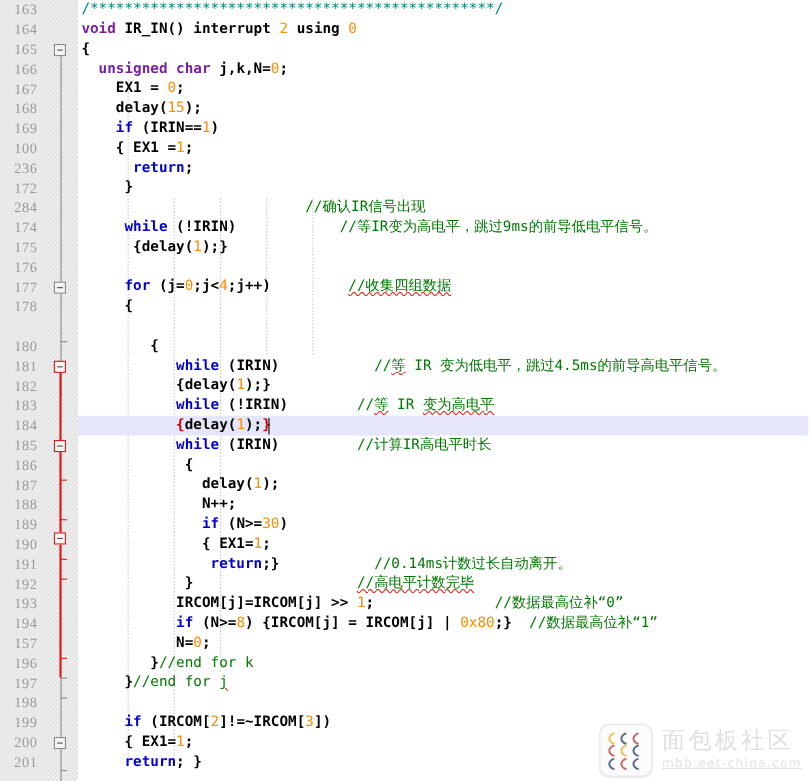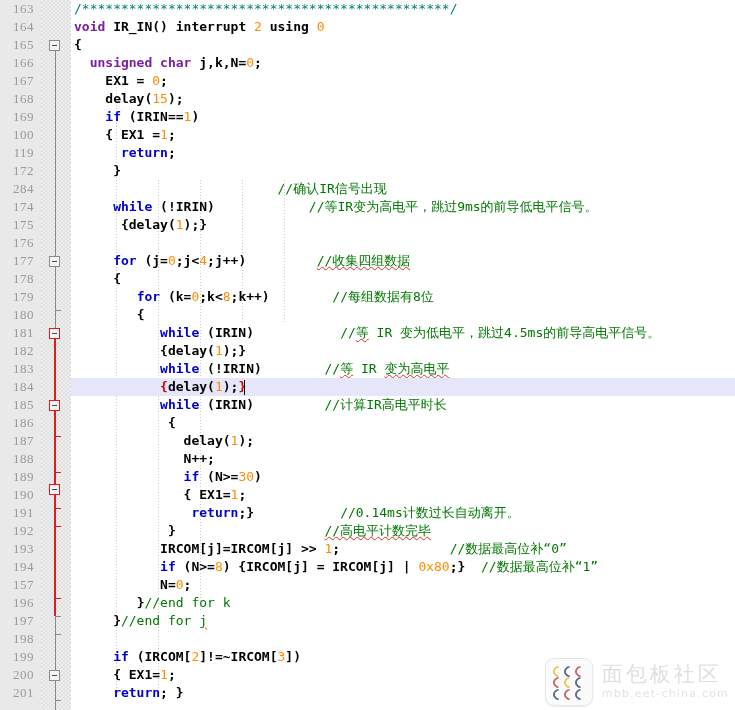--- a/index.html
+++ b/index.html
@@ -216,20 +216,21 @@
     color: #d8d8d8;
     letter-spacing: 3px;
     line-height: 23px;
   }
   .wm-sub {
     font-family: "DejaVu Sans", "Liberation Sans", sans-serif;
     font-size: 11px;
     color: #dcdcdc;
     letter-spacing: 1.2px;
     line-height: 14px;
+    text-decoration: underline;
   }
 </style>
 </head>
 <body>
 
 <div id="editor">
 
   <div class="gutter-num"></div>
   <div class="gutter-fold"></div>
   <div class="gutter-edge"></div>
@@ -298,21 +299,21 @@
     <span class="lineno">169</span>
     <span class="code">    <span class="kw">if</span> <span class="bold">(IRIN==</span><span class="num">1</span><span class="bold">)</span></span>
   </div>
 
   <div class="row" style="top:126px">
     <span class="lineno">100</span>
     <span class="code">    <span class="bold">{ EX1 =</span><span class="num">1</span><span class="bold">;</span></span>
   </div>
 
   <div class="row" style="top:144px">
-    <span class="lineno">119</span>
+    <span class="lineno">236</span>
     <span class="code">      <span class="kw">return</span><span class="bold">;</span></span>
   </div>
 
   <div class="row" style="top:162px">
     <span class="lineno">172</span>
     <span class="code">     <span class="bold">}</span></span>
   </div>
 
   <div class="row" style="top:180px">
     <span class="lineno">284</span>
@@ -337,24 +338,20 @@
   <div class="row" style="top:252px">
     <span class="lineno">177</span>
     <span class="code">     <span class="kw">for</span> <span class="bold">(j=</span><span class="num">0</span><span class="bold">;j&lt;</span><span class="num">4</span><span class="bold">;j++)</span>         <span class="cmt sq">//收集四组数据</span></span>
   </div>
 
   <div class="row" style="top:270px">
     <span class="lineno">178</span>
     <span class="code">     <span class="bold">{</span></span>
   </div>
 
-  <div class="row" style="top:288px">
-    <span class="lineno">179</span>
-    <span class="code">        <span class="kw">for</span> <span class="bold">(k=</span><span class="num">0</span><span class="bold">;k&lt;</span><span class="num">8</span><span class="bold">;k++)</span>        <span class="cmt">//每组数据有8位</span></span>
-  </div>
 
   <div class="row" style="top:306px">
     <span class="lineno">180</span>
     <span class="code">        <span class="bold">{</span></span>
   </div>
 
   <div class="row" style="top:324px">
     <span class="lineno">181</span>
     <span class="code">           <span class="kw">while</span> <span class="bold">(IRIN)</span>           <span class="cmt">//<span class="sq">等</span> IR 变为低电平，跳过4.5ms的前导高电平信号。</span></span>
   </div>

